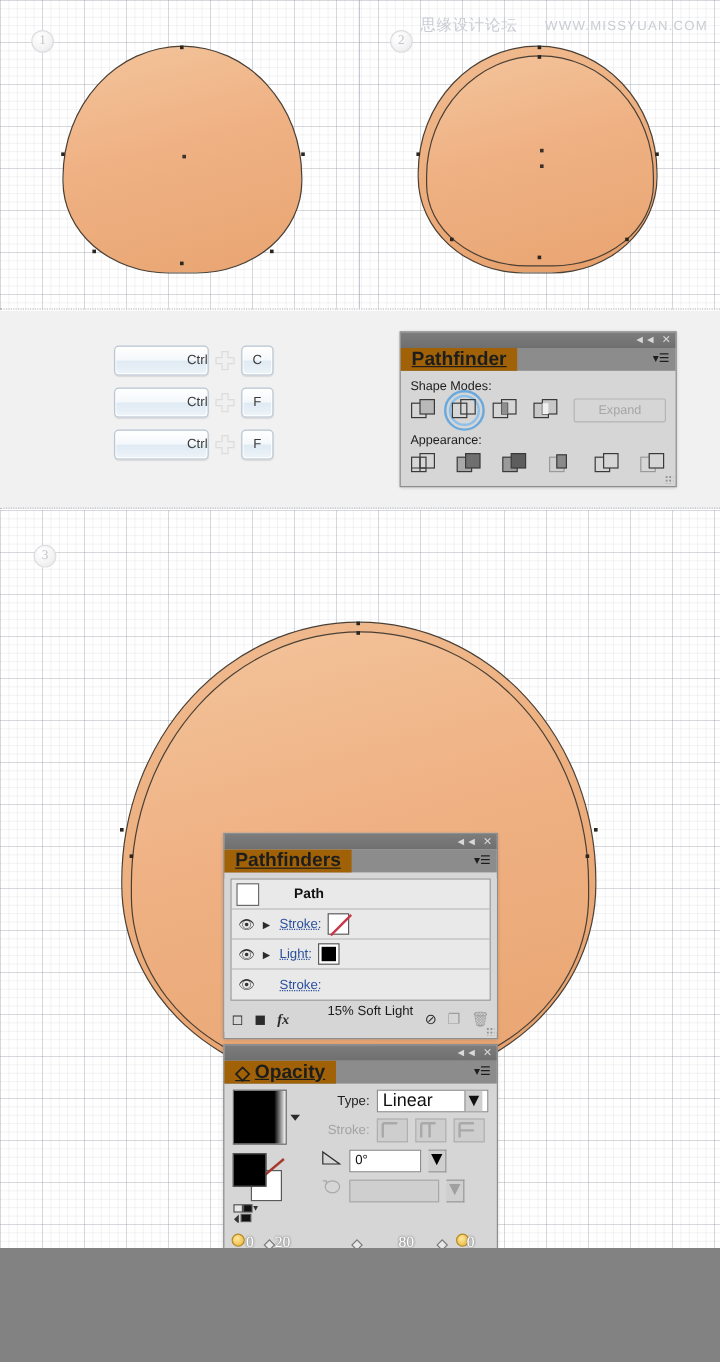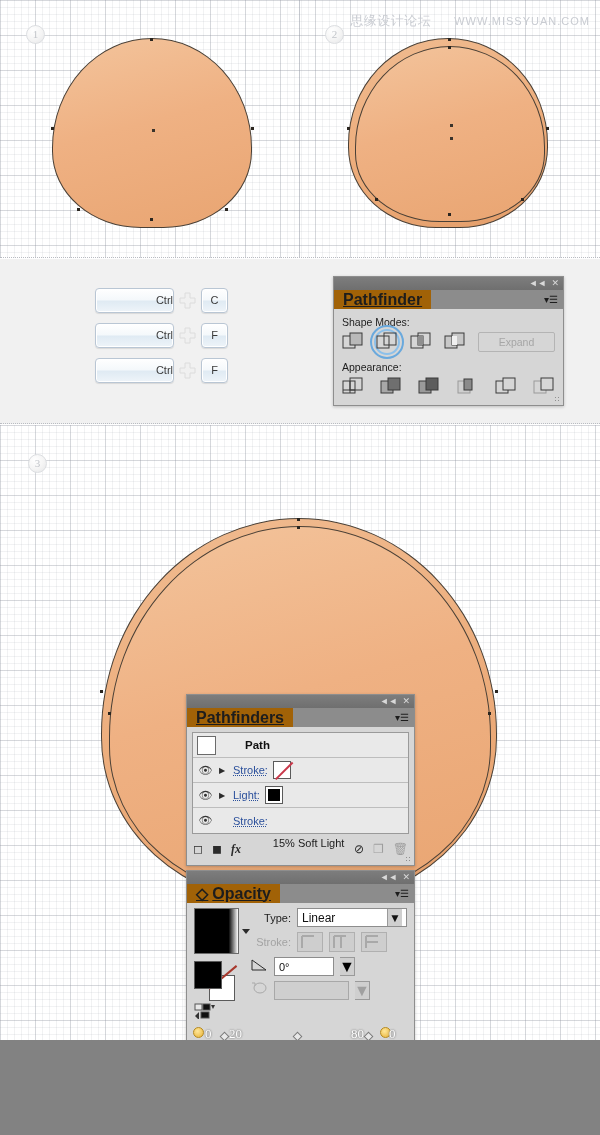--- a/index.html
+++ b/index.html
@@ -140,40 +140,40 @@
   .ap-op { font-size:11px; color:#1b1b1b;margin-top:44px; }
   .ap-foot { display:flex; align-items:center; gap:9px; height:22px;
              margin:4px 6px 5px; color:#2b2b2b; font-size:12px; }
   .ap-foot .spacer { flex:1; }
   .ap-foot span { cursor:pointer; }
   .dim { color:#9e9e9e; }
 
   
   #gradient { left:186px; top:870px; width:229px; }
   .gd-tab { font-weight:bold; }
-  .gd-grid { display:flex; gap:1px; padding:5px 7px 2px; }
+  .gd-grid { display:flex; gap:18px; padding:5px 7px 2px; }
   .gd-left { width:56px; }
   .gd-swatch { width:46px; height:46px; border:1px solid #6b6b6b;
                background:linear-gradient(90deg,#000 0%,#000 78%,#ffffff 100%); position:relative; }
   .gd-swatch-row { display:flex; align-items:center; gap:3px; }
   .caret { width:0;height:0;border-left:4px solid transparent;border-right:4px solid transparent;
            border-top:5px solid #2b2b2b; }
   .fs-stack { position:relative; width:46px; height:40px; margin-top:7px; }
   .fs-fill { position:absolute; left:0; top:0; width:28px; height:28px;
              border:1px solid #5a5a5a; background:#000; }
   .fs-stroke { position:absolute; left:15px; top:14px; width:26px; height:26px;
                border:1px solid #5a5a5a; background:#fff; }
   .fs-stroke::after { content:""; position:absolute; left:-1px; top:50%; width:36px; height:2px;
                       background:#a8382c; transform:rotate(-40deg); transform-origin:left center; }
   .gd-right { flex:1; }
   .gd-line { display:flex; align-items:center; gap:6px; margin-bottom:5px; }
   .gd-lbl { font-size:11px; color:#1d1d1d; width:40px; text-align:right; }
   .gd-lbl.dim { color:#a3a3a3; }
   .gd-select { flex:1; height:19px; background:#fff; border:1px solid #8d8d8d;
-               display:flex; align-items:center; padding:0 4px; font-size:12px; color:#111; }
+               display:flex; align-items:center; padding:0 4px; font-size:15px; color:#111; }
   .gd-select .arrow { margin-left:auto; width:15px; height:17px; background:#cfcfcf;
                       border-left:1px solid #9a9a9a; display:flex; align-items:center;
                       justify-content:center; }
   .strokebtn { width:26px; height:20px; border:1px solid #b0b0b0; background:#cecece; }
   .angle-field { width:60px; height:19px; background:#fff; border:1px solid #8d8d8d;
                  font-size:11px; color:#111; display:flex; align-items:center; padding:0 4px; }
   .angle-arrow { width:15px; height:19px; background:#cfcfcf; border:1px solid #9a9a9a;
                  border-left:none; display:flex; align-items:center; justify-content:center; }
   .gd-disabled-field { width:75px; height:19px; background:#cfcfcf; border:1px solid #a8a8a8; }
 
@@ -518,21 +518,21 @@
     </div>
   </div>
 
   <div class="gd-slider-wrap">
     <div class="gd-stops">
       <div class="stop-circ" style="left:0px;"></div>
       <div class="stop-lbl" style="left:12px;">0</div>
       <div class="mid-dia" style="left:28px; top:6px;"></div>
       <div class="stop-lbl" style="left:36px;">20</div>
       <div class="mid-dia" style="left:101px; top:6px;"></div>
-      <div class="stop-lbl" style="left:158px;">80</div>
+      <div class="stop-lbl" style="left:139px;">80</div>
       <div class="mid-dia" style="left:172px; top:6px;"></div>
       <div class="stop-circ" style="left:187px;"></div>
       <div class="stop-lbl" style="left:196px;">0</div>
     </div>
     <div class="gd-bar"></div>
     <div class="gd-checker"></div>
   </div>
   <div class="resize-grip"></div>
 </div>
 

